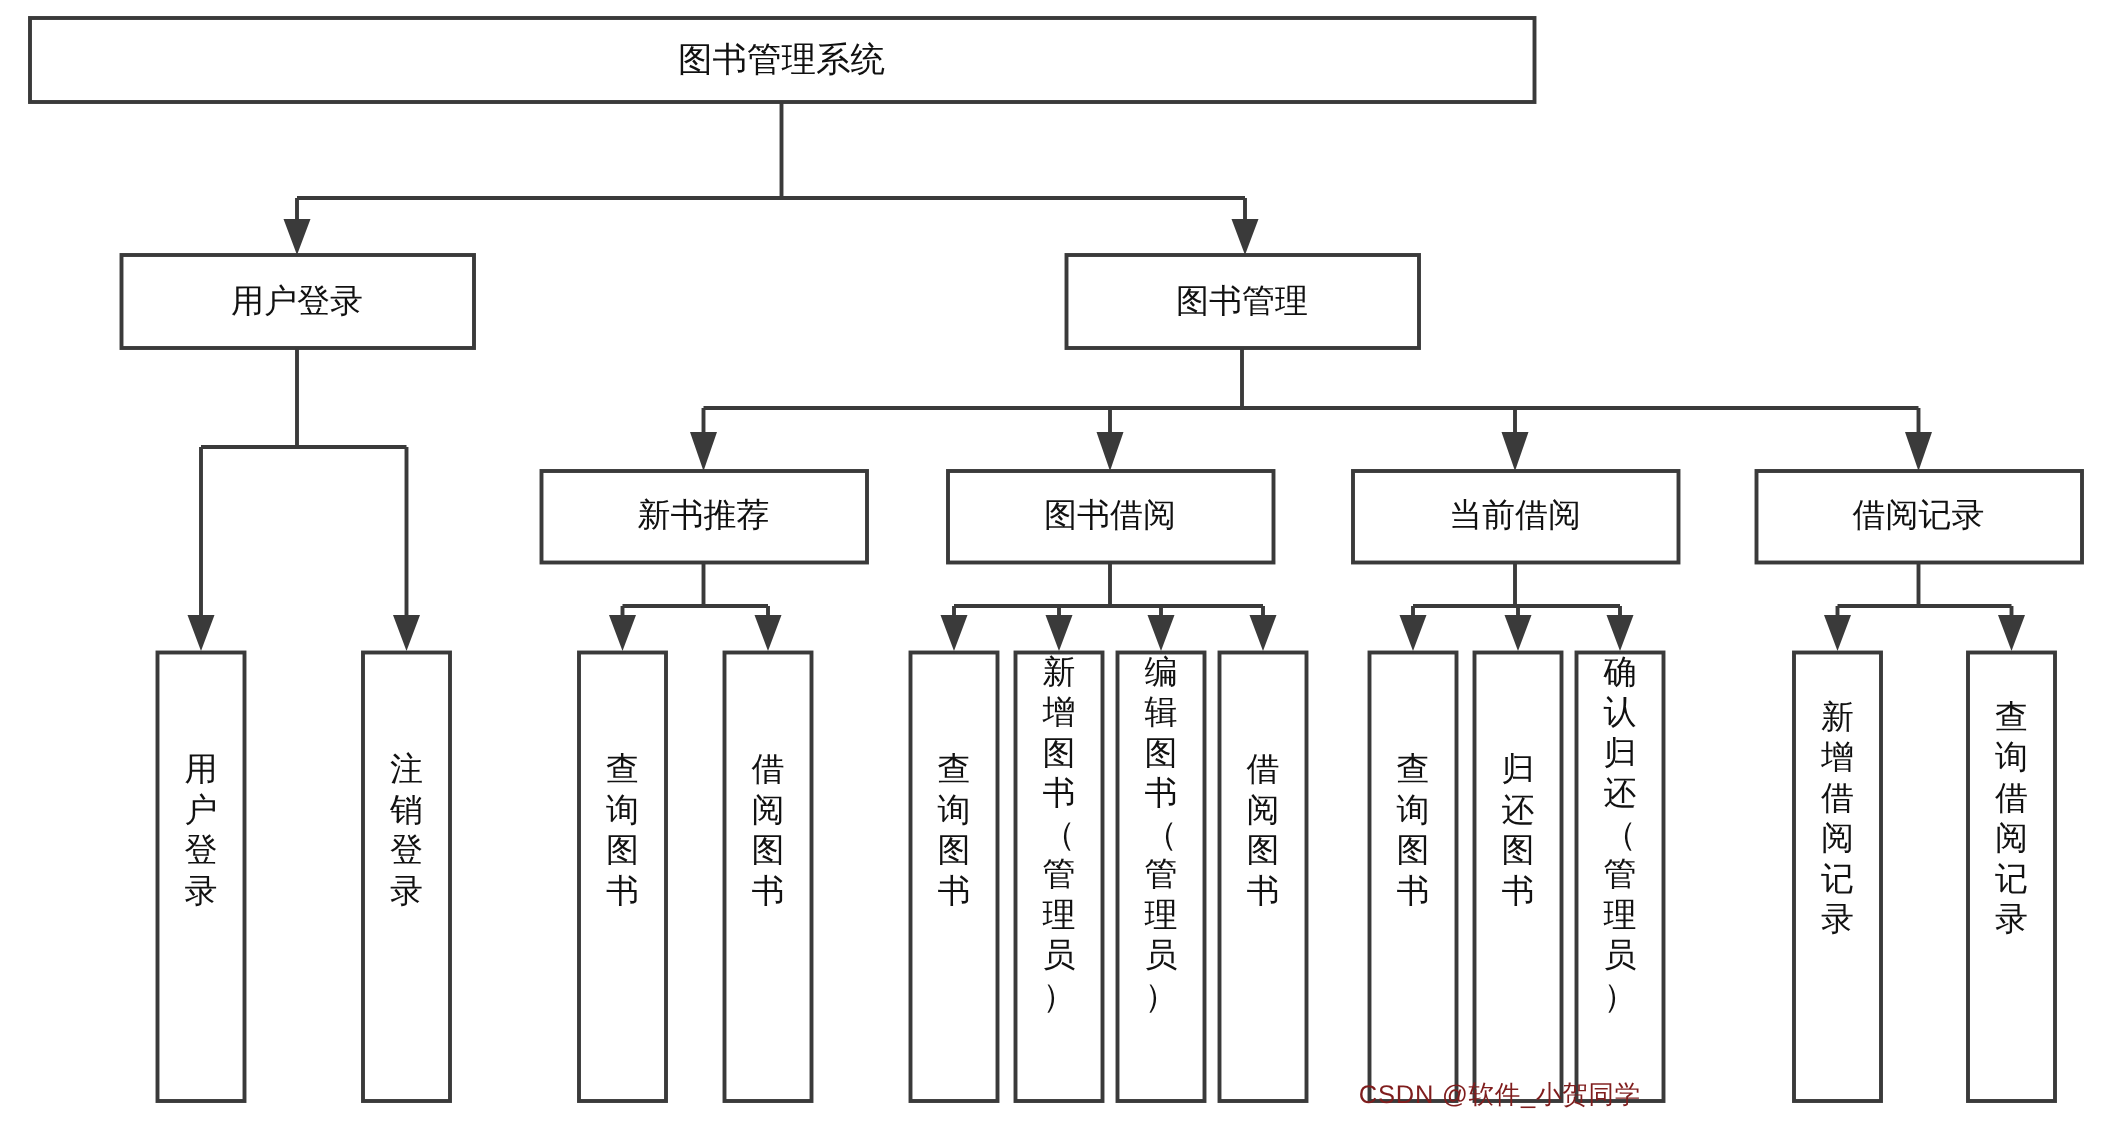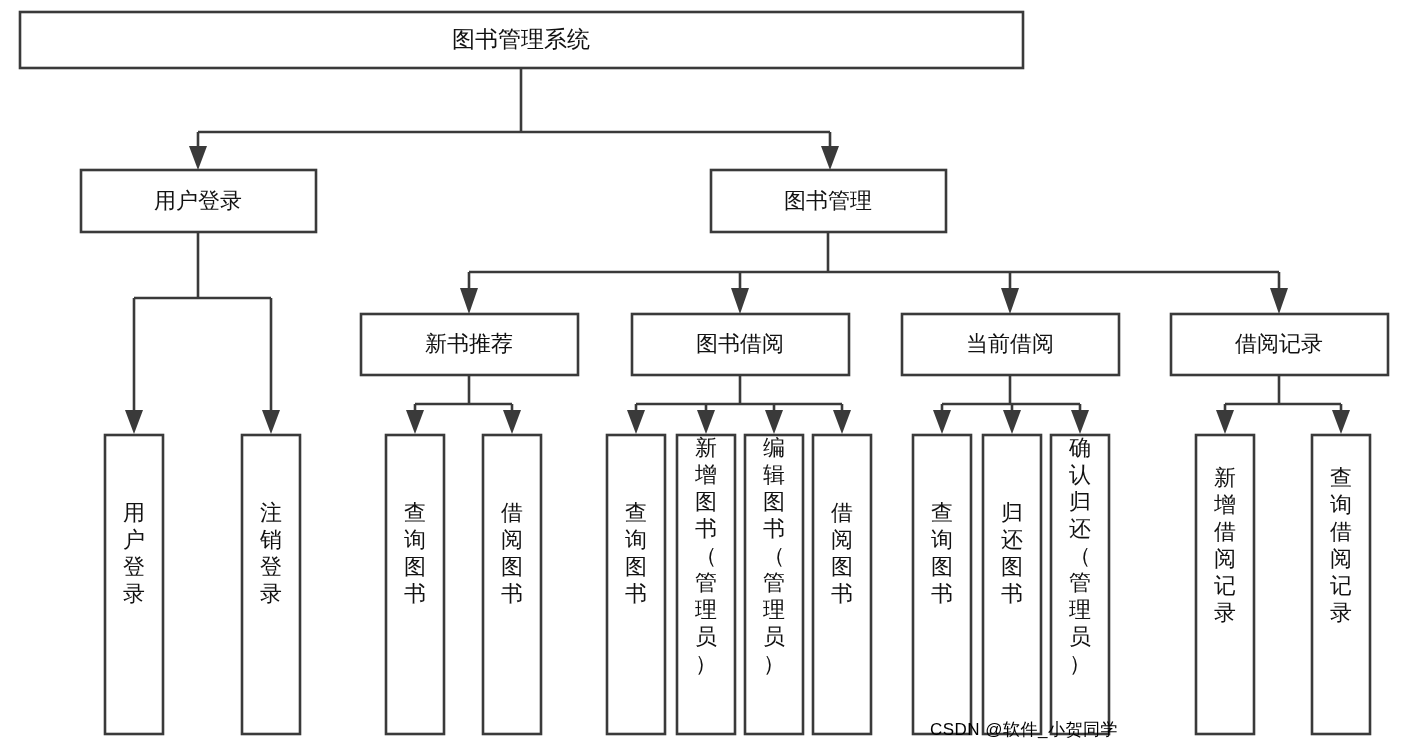--- a/index.html
+++ b/index.html
@@ -52,25 +52,25 @@
     font-size: 23px;
   }
   .leaf-label {
     fill: #111111;
     font-family: "Liberation Sans", "DejaVu Sans", sans-serif;
     font-size: 22px;
     text-anchor: middle;
   }
   .watermark {
     position: absolute;
-    right: 4px;
+    right: 28px;
     bottom: 6px;
     font-family: "Liberation Sans", "DejaVu Sans", sans-serif;
     font-size: 17px;
-    color: #000000;
+    color: #7f1d1d;
     letter-spacing: 0.5px;
     white-space: nowrap;
     pointer-events: none;
   }
 </style>
 </head>
 <body>
 
 <div id="diagram-root">
   <svg class="flow" viewBox="0 0 1405 747" xmlns="http://www.w3.org/2000/svg">

